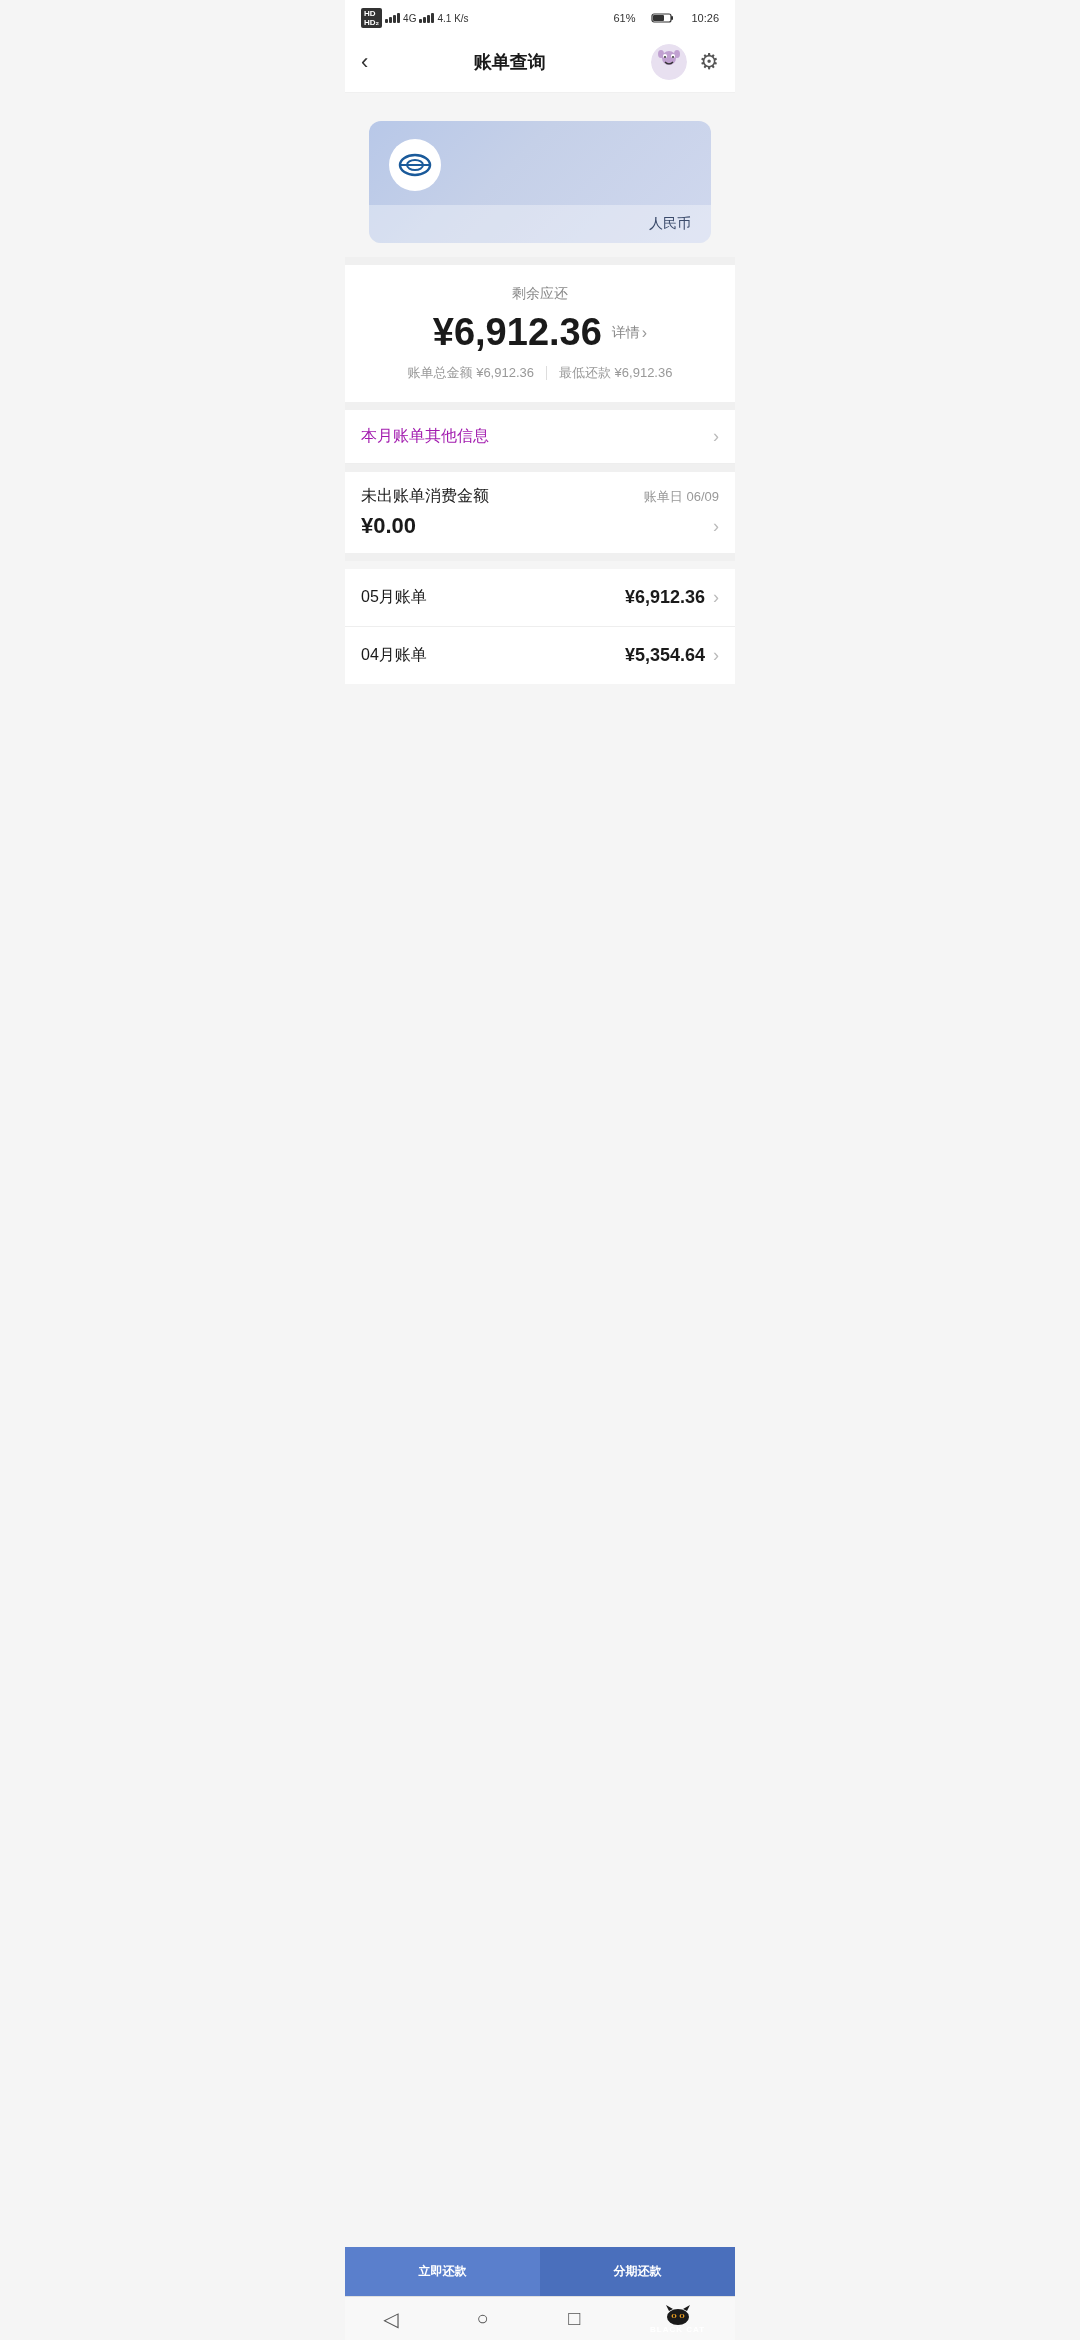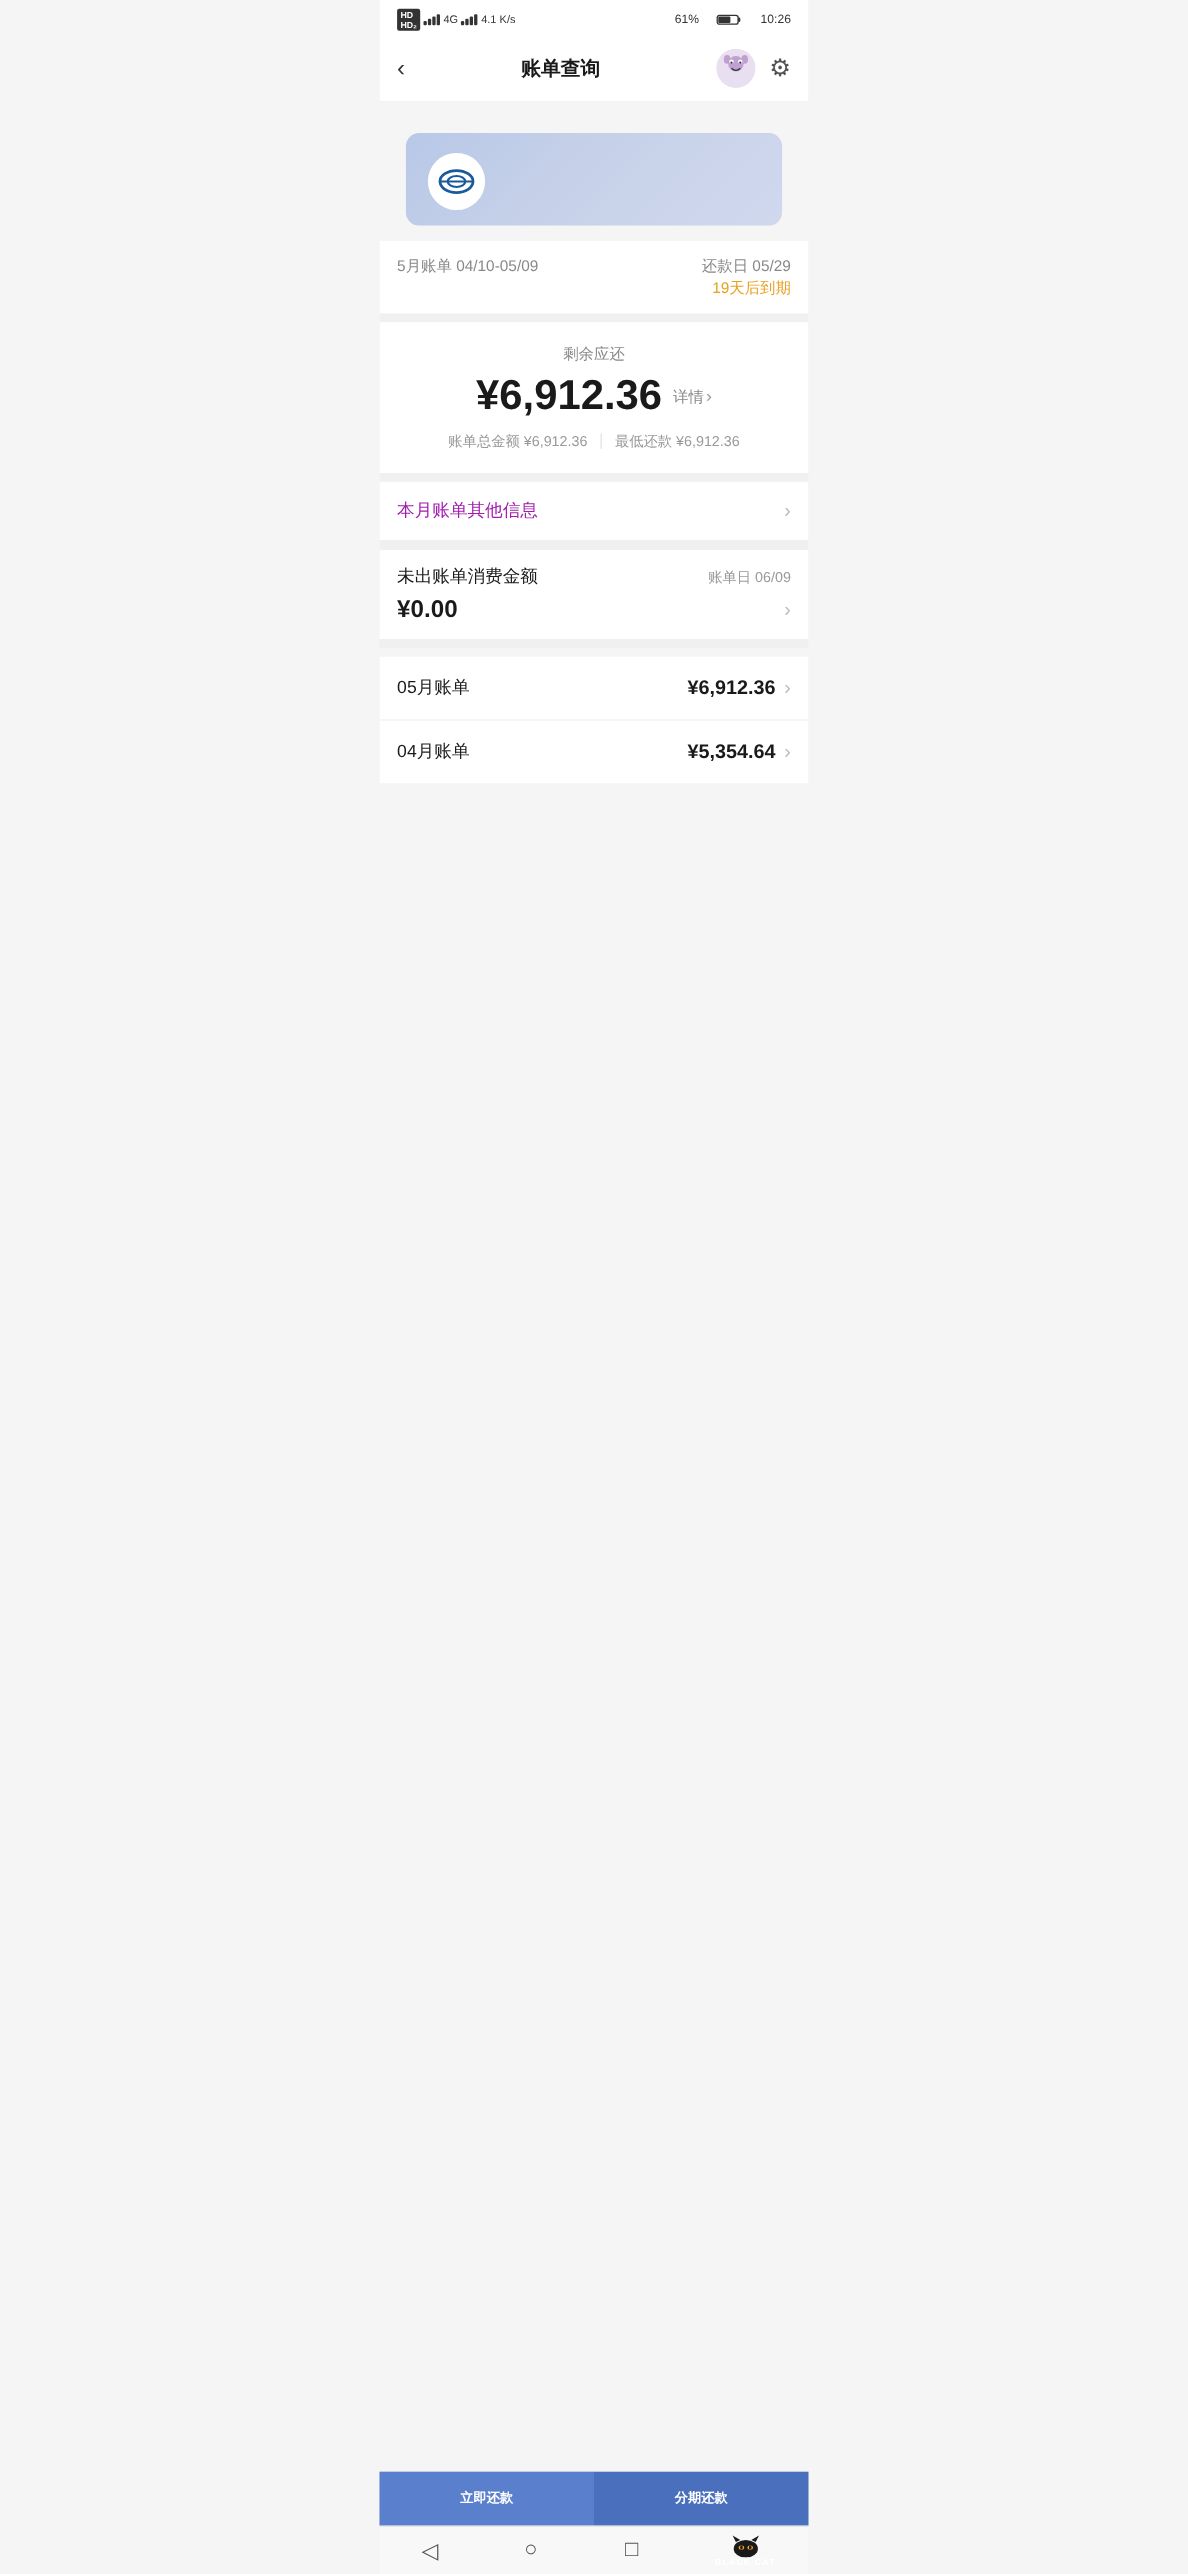--- a/index.html
+++ b/index.html
@@ -473,30 +473,26 @@
     <div class="card-section">
       <div class="card-top">
         <div class="card-logo">
           <svg viewBox="0 0 34 34" width="34" height="34">
             <ellipse cx="17" cy="17" rx="15" ry="10" fill="none" stroke="#1a5a9a" stroke-width="2.5"></ellipse>
             <ellipse cx="17" cy="17" rx="8" ry="5" fill="none" stroke="#1a5a9a" stroke-width="2"></ellipse>
             <line x1="2" y1="17" x2="32" y2="17" stroke="#1a5a9a" stroke-width="2"></line>
           </svg>
         </div>
       </div>
-    </div>
-  </div>
-
-  <div class="bill-period" style="margin-top: 0; background: #fff; margin: 10px 0 0;">
-    <div class="bill-period-left">5月账单 04/10-05/09</div>
-    <div class="bill-period-right">
-      <div class="bill-due-date">还款日 05/29</div>
-      <div class="bill-days">19天后到期</div>
-    </div>
-  </div>
+      <div class="card-bottom">
+        <span>人民币</span>
+      </div>
+    </div>
+  </div>
+
 
   <div class="section-divider"></div>
 
   <div class="amount-section">
     <div class="amount-label">剩余应还</div>
     <div class="amount-row">
       <div class="amount-value">¥6,912.36</div>
       <div class="amount-detail-btn">
         <span>详情</span>
         <span class="arrow">›</span>

